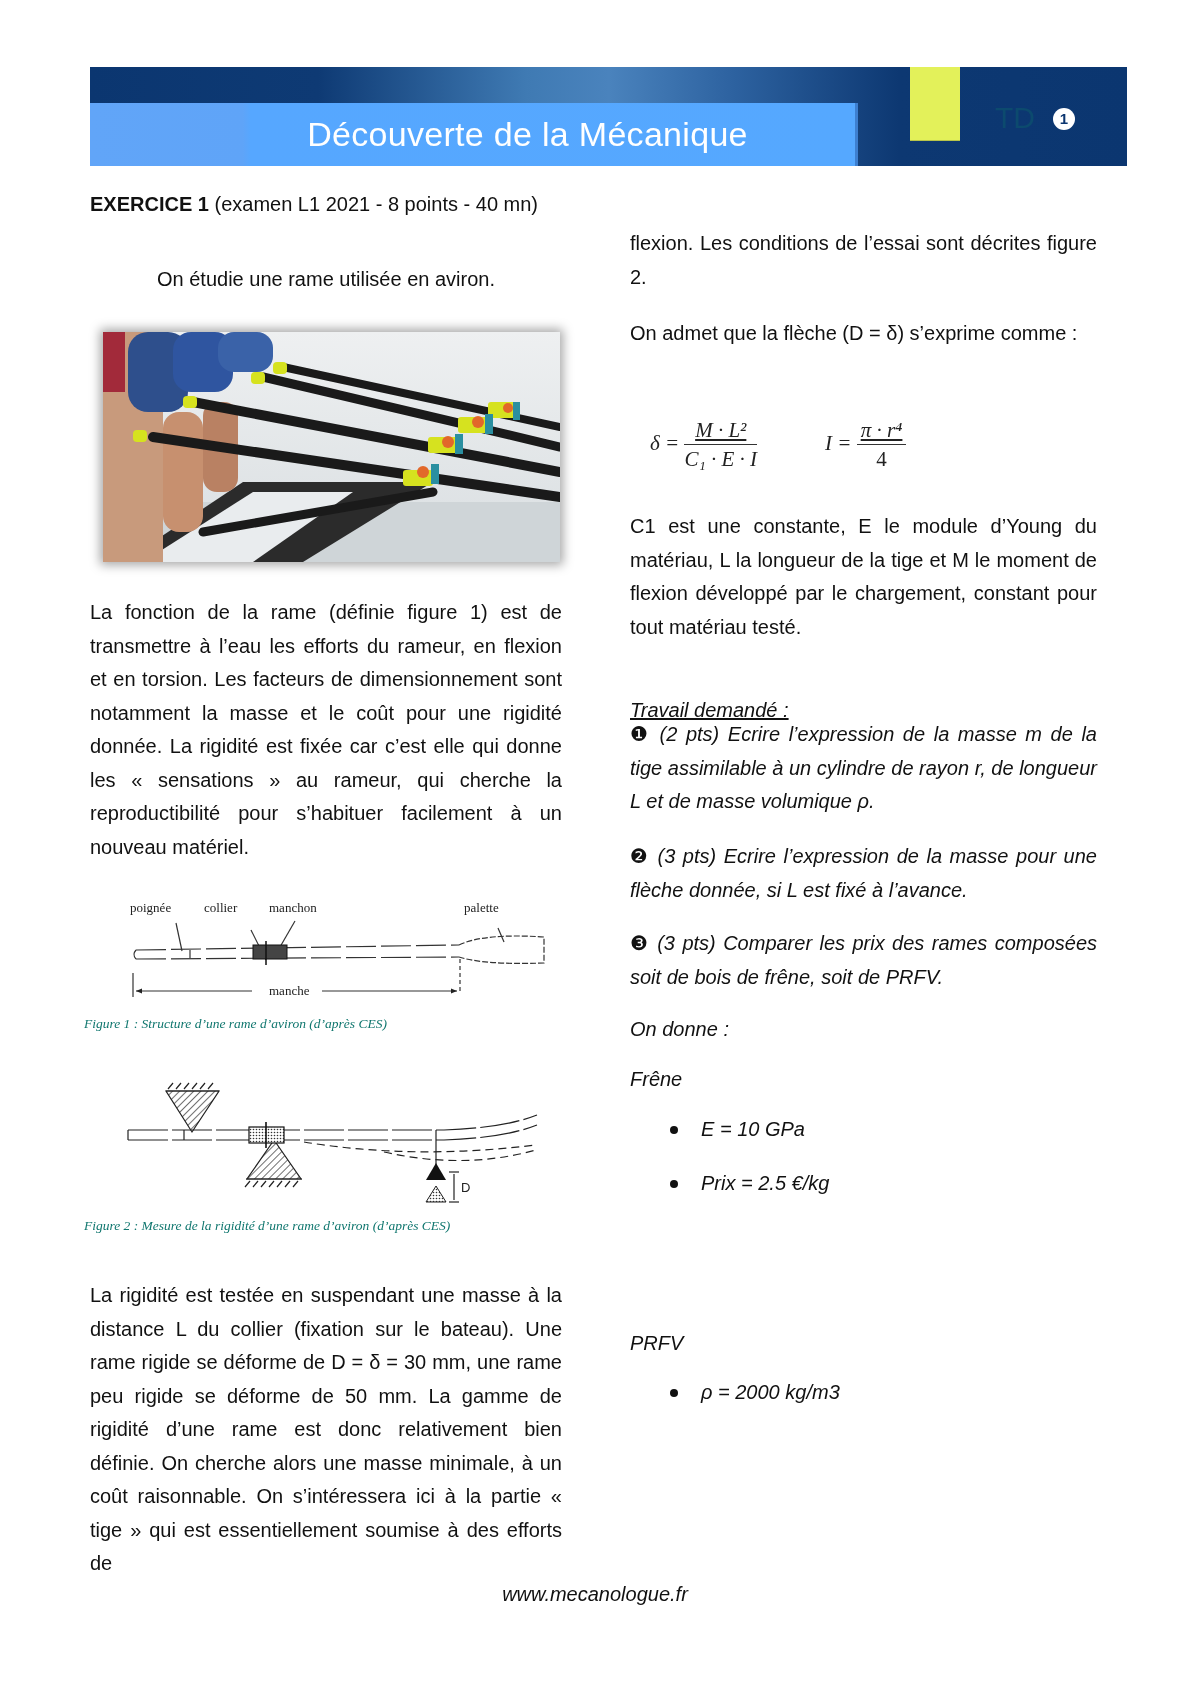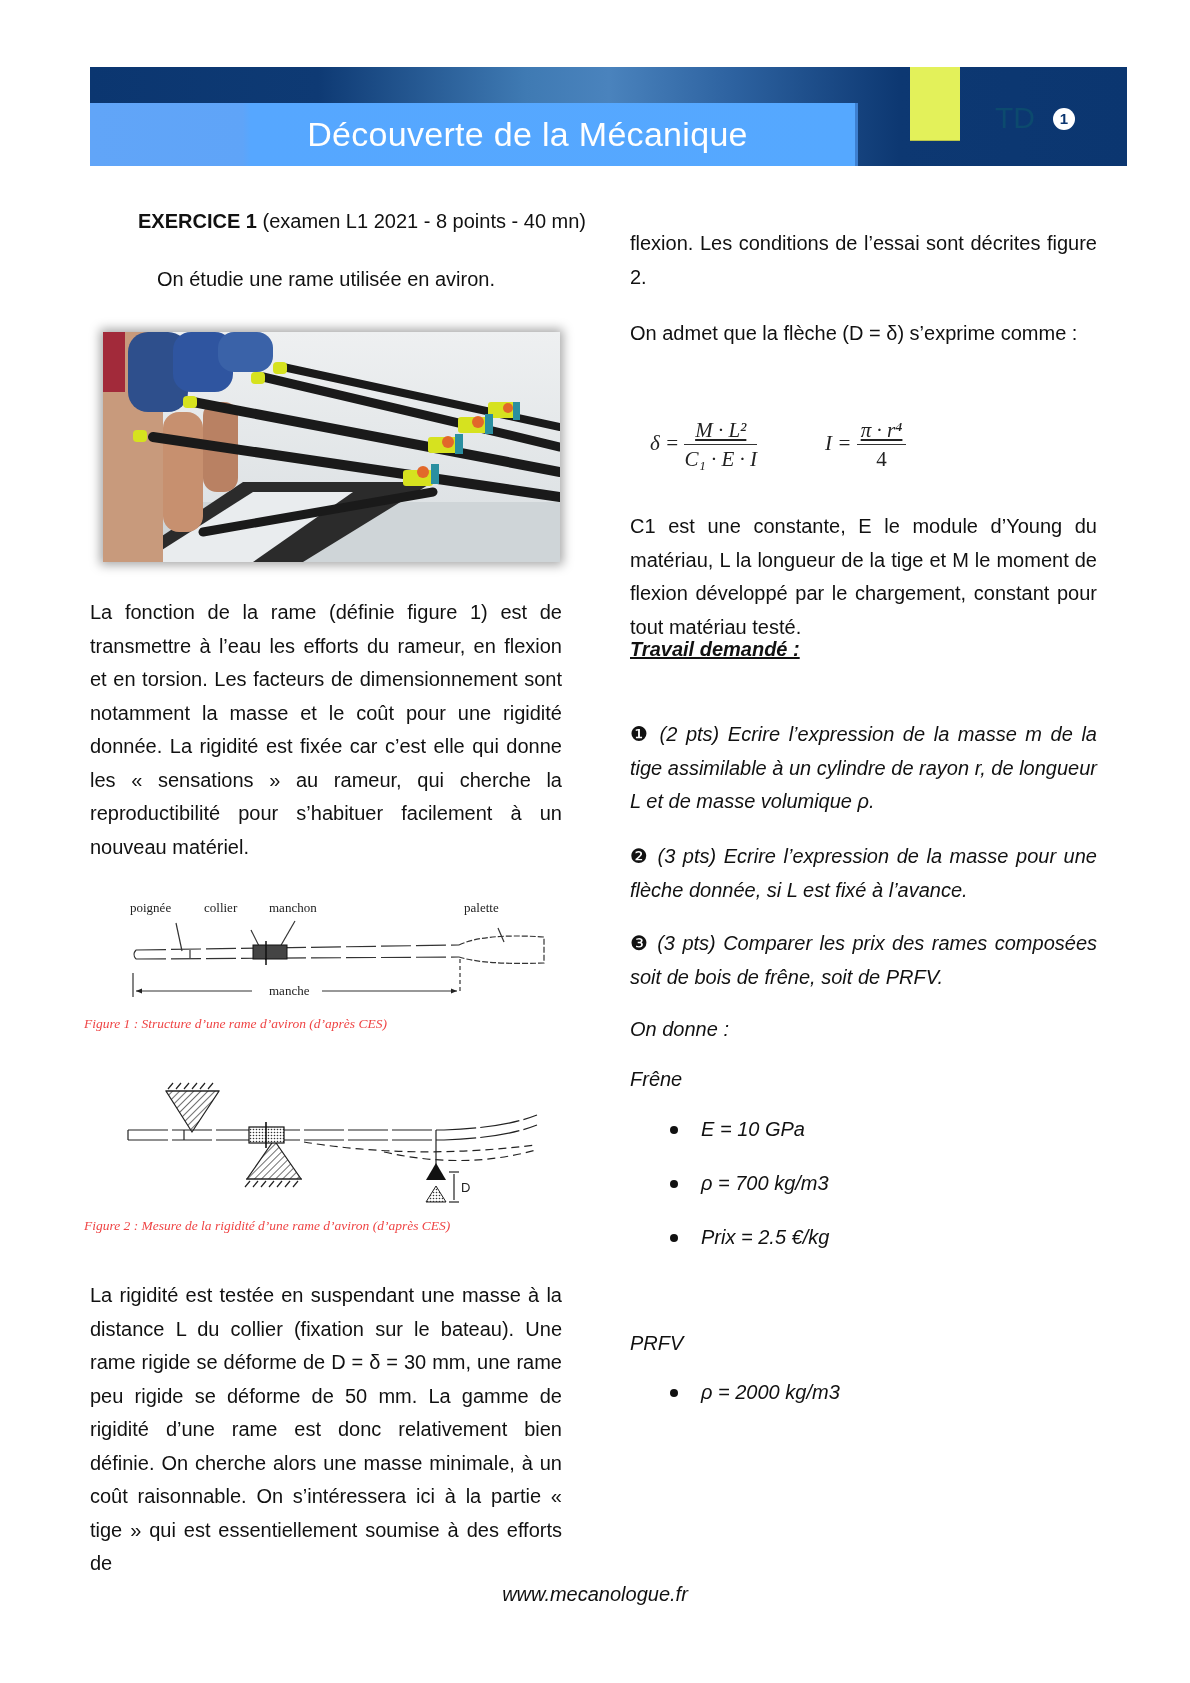--- a/index.html
+++ b/index.html
@@ -30,21 +30,21 @@
   .bold { font-weight:bold; }
   .ital { font-style:italic; }
   .und { text-decoration:underline; }
 
   
   .photo { left:103px; top:332px; width:457px; height:230px;
            box-shadow:0 0 10px 3px rgba(0,0,0,0.35); overflow:hidden; background:#e8ecef; }
 
   
   .fig { left:84px; width:480px; }
-  .caption { font-family:"Liberation Serif", serif; font-style:italic; font-size:13.5px; color:#ef4444; }
+  .caption { font-family:"Liberation Serif", serif; font-style:italic; font-size:13.5px; color:#0f766e; }
 
   .formula { font-family:"Liberation Serif", serif; font-style:italic; font-size:21px; color:#222; }
   .frac { display:inline-block; vertical-align:middle; text-align:center; }
   .frac .num { display:block; border-bottom:1.5px solid #333; padding:0 4px 1px;text-decoration:underline; }
   .frac .den { display:block; padding-top:2px; }
 
   ul.vals { list-style:none; margin:0; padding:0; }
   ul.vals li { position:relative; padding-left:71px; font-style:italic; height:54px; line-height:33.5px; }
   ul.vals li::before { content:""; position:absolute; left:40px; top:13px; width:8px; height:8px; border-radius:50%; background:#111; }
 
@@ -53,21 +53,21 @@
 </head>
 <body>
 
 <div class="abs hdr"></div>
 <div class="abs hdr-band"></div>
 <div class="abs hdr-title">Découverte de la Mécanique</div>
 <div class="abs hdr-accent"></div>
 <div class="abs hdr-td">TD</div>
 <div class="abs hdr-num">1</div>
 
-<div class="abs col left" style="top:205px;margin-left:48px;">
+<div class="abs col left" style="top:188px;">
   <span class="bold">EXERCICE 1</span><span> (examen L1 2021 - 8 points - 40 mn)</span>
 </div>
 <div class="abs col left" style="top:263px;text-align:center;">On étudie une rame utilisée en aviron.</div>
 
 <div class="abs photo">
   <svg width="457" height="230" viewBox="0 0 457 230">
     <defs>
       <linearGradient id="sky" x1="0" y1="0" x2="0" y2="1">
         <stop offset="0" stop-color="#eef0f1"></stop>
           <stop offset="1" stop-color="#d9dee1"></stop>
@@ -220,39 +220,38 @@
   <span class="frac">
     <span class="num">π · r⁴</span>
     <span class="den" style="font-style:normal;">4</span>
   </span>
 </div>
 
 <div class="abs col right" style="top:510px;">
   <p class="just">C1 est une constante, E le module d’Young du matériau, L la longueur de la tige et M le moment de flexion développé par le chargement, constant pour tout matériau testé.</p>
 </div>
 
-<div class="abs col right ital und" style="top:633px; width:auto;font-weight:bold;">Travail demandé :</div>
+<div class="abs col right ital und" style="top:694px; width:auto;">Travail demandé :</div>
 
 <div class="abs col right ital" style="top:718px;">
   <p class="just"><span style="font-style:normal;">❶</span><span> (2 pts) Ecrire l’expression de la masse m de la tige assimilable à un cylindre de rayon r, de longueur L et de masse volumique ρ.</span></p>
 </div>
 <div class="abs col right ital" style="top:840px;">
   <p class="just"><span style="font-style:normal;">❷</span><span> (3 pts) Ecrire l’expression de la masse pour une flèche donnée, si L est fixé à l’avance.</span></p>
 </div>
 <div class="abs col right ital" style="top:927px;">
   <p class="just"><span style="font-style:normal;">❸</span><span> (3 pts) Comparer les prix des rames composées soit de bois de frêne, soit de PRFV.</span></p>
 </div>
 
 <div class="abs col right ital" style="top:1013px;">On donne :</div>
 
 <div class="abs col right ital" style="top:1063px;">Frêne</div>
 <div class="abs col right" style="top:1113px;">
   <ul class="vals">
     <li>E = 10 GPa</li>
-    <li>ρ = 700 kg/m3</li>
     <li>Prix = 2.5 €/kg</li>
   </ul>
 </div>
 
 <div class="abs col right ital" style="top:1327px;">PRFV</div>
 <div class="abs col right" style="top:1376px;">
   <ul class="vals">
     <li>ρ = 2000 kg/m3</li>
   </ul>
 </div>

